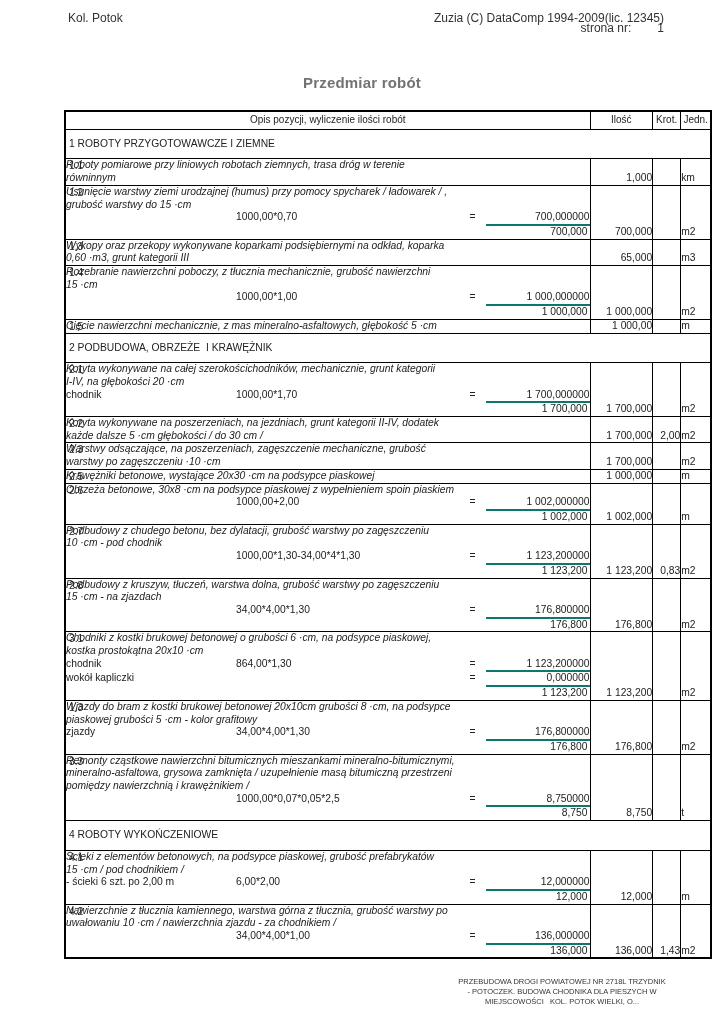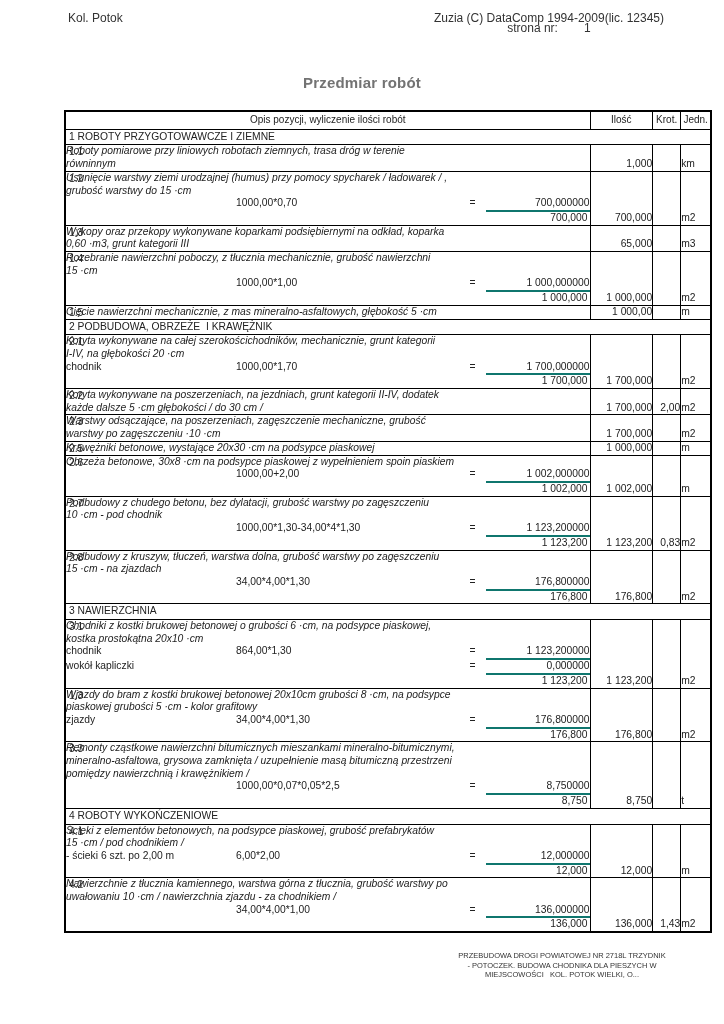--- a/index.html
+++ b/index.html
@@ -9,40 +9,40 @@
     font-family: "Liberation Sans", sans-serif;
     color: #222;
     position: relative;
     overflow: hidden;
   }
   .page-header {
     position: absolute; top: 13px; left: 68px; right: 60px;
     display: flex; justify-content: space-between;
     font-size: 12px; line-height: 10px; color: #333;
   }
-  .header-right { text-align: center; }
+  .header-right { text-align: right; }
   .page-no-line .pgval { display: inline-block; margin-left: 26px; }
   .doc-title {
     position: absolute; top: 74px; left: 0; width: 100%;
     margin: 0; text-align: center;
     font-size: 15px; font-weight: bold; color: #737373;
     letter-spacing: 0.2px;
   }
   .table-wrap { position: absolute; top: 110px; left: 64px; width: 648px; }
   table.przedmiar {
     width: 100%; border-collapse: collapse; table-layout: fixed;
     border: 2px solid #000;
   }
   table.przedmiar th, table.przedmiar td {
     border: 1px solid #000;
     font-size: 10.3px; line-height: 12.7px; font-weight: normal;
     padding: 0;
   }
   tr.head-row th { text-align: center; vertical-align: middle; padding: 2px 0; font-size: 10px; }
-  tr.section-row td { padding: 1px 3px; white-space: pre-wrap; }
+  tr.section-row td { padding: 8px 3px; white-space: pre-wrap; }
   td.c-desc { position: relative; vertical-align: top; padding: 1px 2px 1px 24px; }
   .row-no { position: absolute; left: 3px; top: 1px; }
   .d-line { white-space: pre-wrap; font-style: italic; }
   .calc { display: grid; grid-template-columns: 170px 1fr 16px 104px; }
   .clabel { white-space: pre; }
   .cexpr { white-space: pre; }
   .ceq { text-align: left; }
   .cres { text-align: right; border-bottom: 2px solid #0f766e; white-space: pre; }
   .sum { text-align: right; padding-right: 2px; white-space: pre; }
   td.c-qty  { vertical-align: bottom; text-align: right; padding: 1px 3px 1px 0; white-space: pre; margin-left: 32px; }
@@ -246,23 +246,20 @@
                 <span class="cexpr">34,00*4,00*1,30</span>
                 <span class="ceq">=</span>
                 <span class="cres">176,800000</span>
               </div>
               <div class="sum">176,800</div>
             </td>
             <td class="c-qty">176,800</td>
             <td class="c-krot"></td>
             <td class="c-unit">m2</td>
           </tr>
-          <tr class="section-row">
-            <td colspan="4">3 NAWIERZCHNIA</td>
-          </tr>
           <tr class="item-row">
             <td class="c-desc">
               <span class="row-no">3.1</span>
               <div class="d-line">Chodniki z kostki brukowej betonowej o grubości 6 ·cm, na podsypce piaskowej,</div>
               <div class="d-line">kostka prostokątna 20x10 ·cm</div>
               <div class="calc">
                 <span class="clabel">chodnik</span>
                 <span class="cexpr">864,00*1,30</span>
                 <span class="ceq">=</span>
                 <span class="cres">1 123,200000</span>

